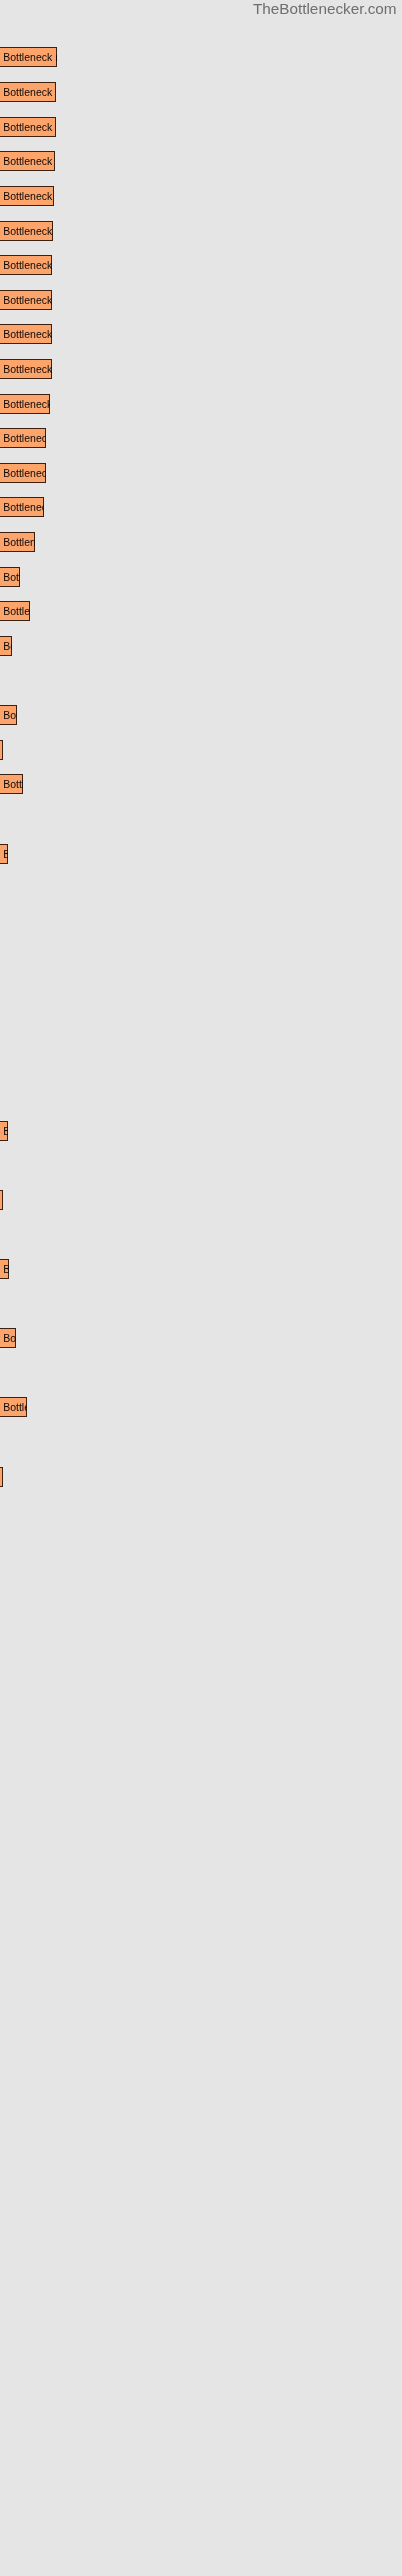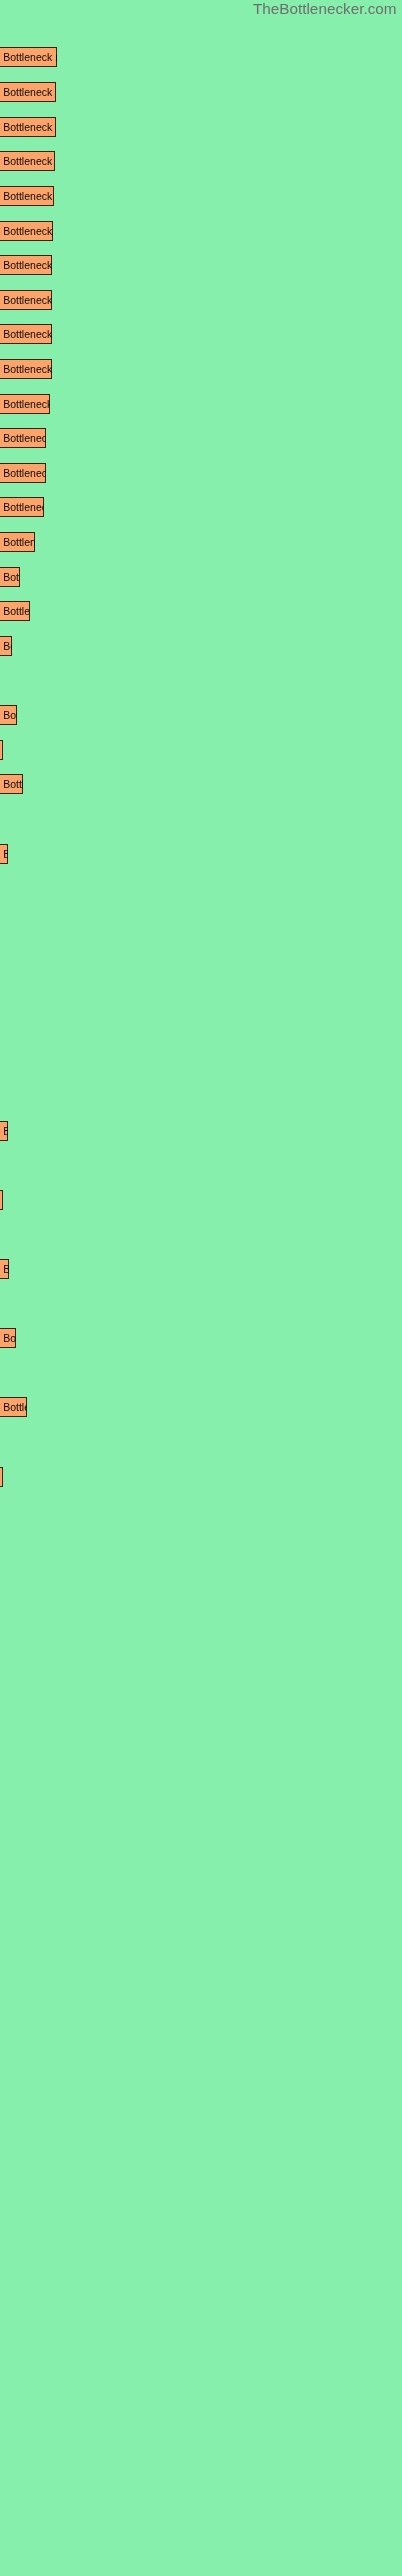--- a/index.html
+++ b/index.html
@@ -12,21 +12,21 @@
   }
   body {
     font-family:"Liberation Sans", sans-serif;
     position:relative;
   }
 
   #chart-root {
     position:relative;
     width:403px;
     height:2576px;
-    background:#86efac;
+    background:#e5e5e5;
   }
 
   
   .watermark {
     position:absolute;
     top:0px;
     right:6.4px;
     font-family:"Liberation Sans", sans-serif;
     font-size:15.3px;
     line-height:17.7px;

